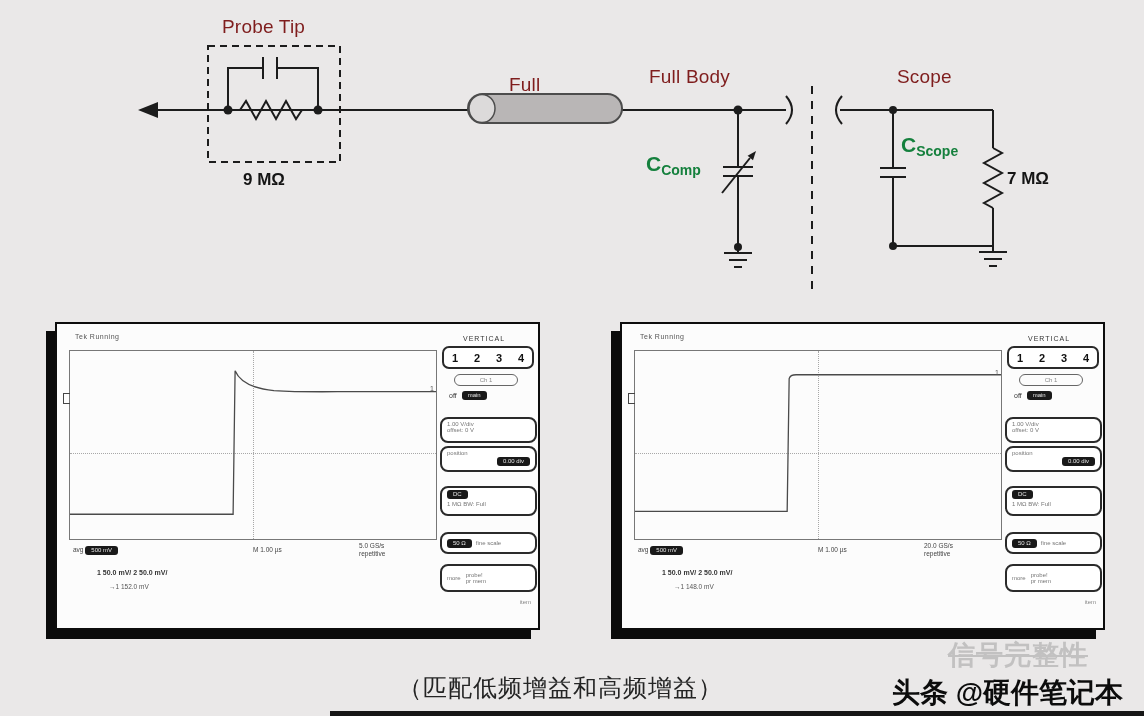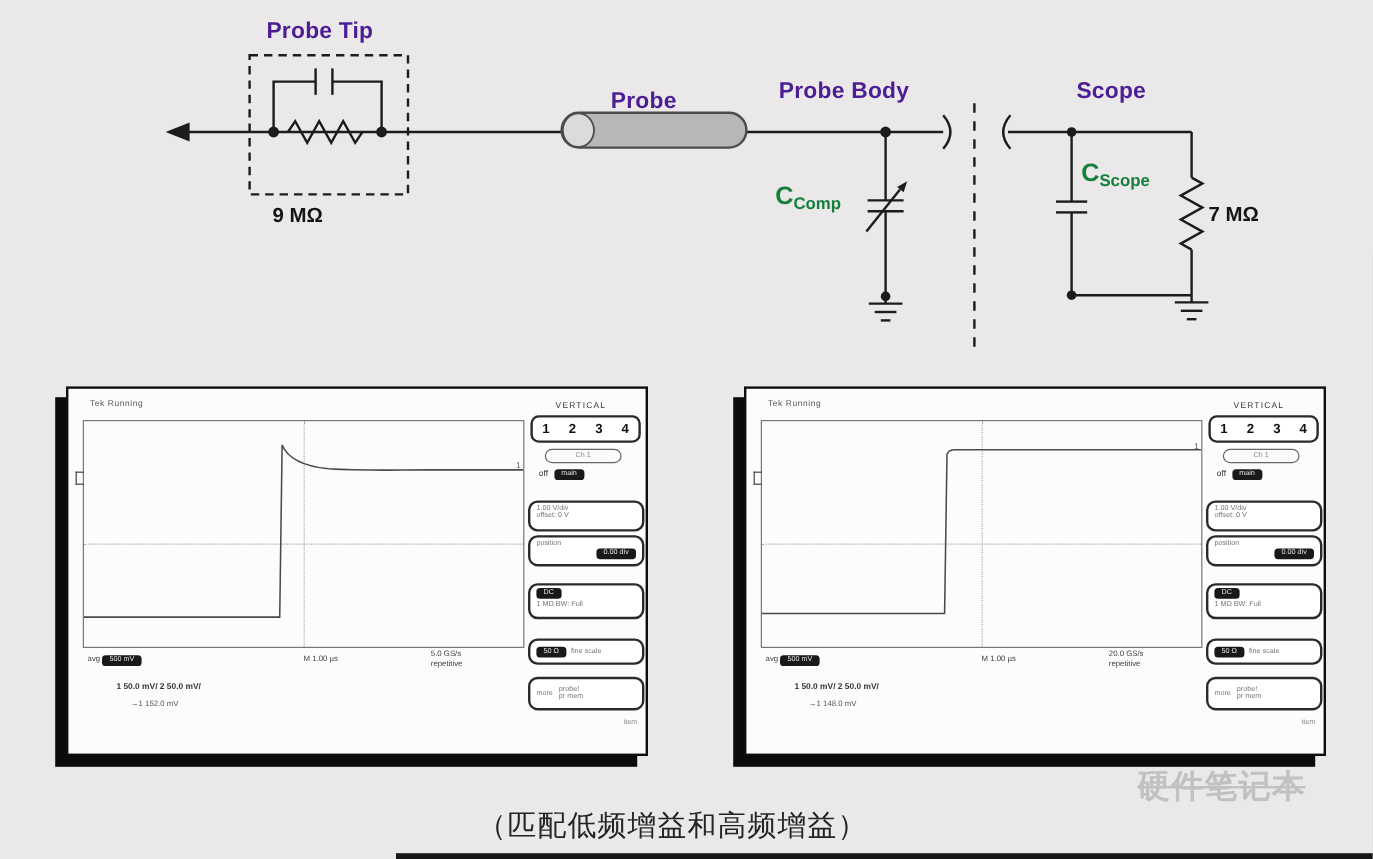--- a/index.html
+++ b/index.html
@@ -2,21 +2,21 @@
 <html><head>
 <meta charset="utf-8">
 <style>
   * { margin:0; padding:0; box-sizing:border-box; }
   html,body { width:1144px; height:716px; }
   body { font-family:"Liberation Sans","DejaVu Sans",sans-serif; background:#bdbdbd; }
   .stage { position:relative; width:1144px; height:716px; background:#eae8e8; overflow:hidden; }
   .abs { position:absolute; }
 
   
-  .clabel { position:absolute; font-weight:bold; color:#4c1d95; font-size:19px; letter-spacing:.2px; }
+  .clabel { position:absolute; font-weight:normal; color:#7f1d1d; font-size:19px; letter-spacing:.2px; }
   .cval   { position:absolute; font-weight:bold; color:#151515; font-size:17px; }
   .csym   { position:absolute; font-weight:bold; color:#15803d; font-size:21px; }
   .csym .sub { font-size:14px; position:relative; top:4px; }
 
   
   .scope { position:absolute; width:485px; height:308px; background:#fcfcfc;
            border:2px solid #0d0d0d; box-shadow:-9px 9px 0 #0b0b0b; }
   .sc-header { position:absolute; top:9px; left:18px; font-size:7px; color:#555; letter-spacing:.5px; }
   .sc-grid { position:absolute; left:12px; top:26px; width:368px; height:190px; border:1px solid #777; }
   .gvline { position:absolute; left:50%; top:0; bottom:0; border-left:1px dotted #a8a8a8; }
@@ -112,23 +112,23 @@
       <line x1="893" y1="246" x2="993" y2="246"></line>
       <circle cx="893" cy="246" r="4" fill="#1c1c1c" stroke="none"></circle>
       <line x1="993" y1="246" x2="993" y2="252"></line>
       <line x1="979" y1="252" x2="1007" y2="252"></line>
       <line x1="984" y1="259" x2="1002" y2="259"></line>
       <line x1="989" y1="266" x2="997" y2="266"></line>
     </g>
   </svg>
 
   <div class="clabel" style="left:222px; top:16px;">Probe Tip</div>
-  <div class="cval" style="left:227px; top:170px;text-align:right;">9 MΩ</div>
-  <div class="clabel" style="left:509px; top:74px;">Probe</div>
-  <div class="clabel" style="left:649px; top:66px;">Probe Body</div>
+  <div class="cval" style="left:243px; top:170px;text-align:right;">9 MΩ</div>
+  <div class="clabel" style="left:509px; top:74px;">Full</div>
+  <div class="clabel" style="left:649px; top:66px;">Full Body</div>
   <div class="csym" style="left:646px; top:152px;">
     <span>C</span><span class="sub">Comp</span>
   </div>
   <div class="clabel" style="left:897px; top:66px;">Scope</div>
   <div class="csym" style="left:901px; top:133px;">
     <span>C</span><span class="sub">Scope</span>
   </div>
   <div class="cval" style="left:1007px; top:169px;">7 MΩ</div>
 
   <div class="scope" style="left:55px; top:322px;">
@@ -249,16 +249,17 @@
     <div class="rdC">M 1.00 µs</div>
     <div class="rdR">
       <div>20.0 GS/s</div>
       <div>repetitive</div>
     </div>
     <div class="rowB">1   50.0 mV/        2   50.0 mV/</div>
     <div class="rowC">→1   148.0 mV</div>
   </div>
 
   <div class="caption">（匹配低频增益和高频增益）</div>
-  <div class="wm-faded">硬件笔记本</div>
+  <div class="wm-faded">信号完整性</div>
+  <div class="wm-main">头条 @硬件笔记本</div>
   <div class="bbar"></div>
 
 </div>
 
 </body></html>

